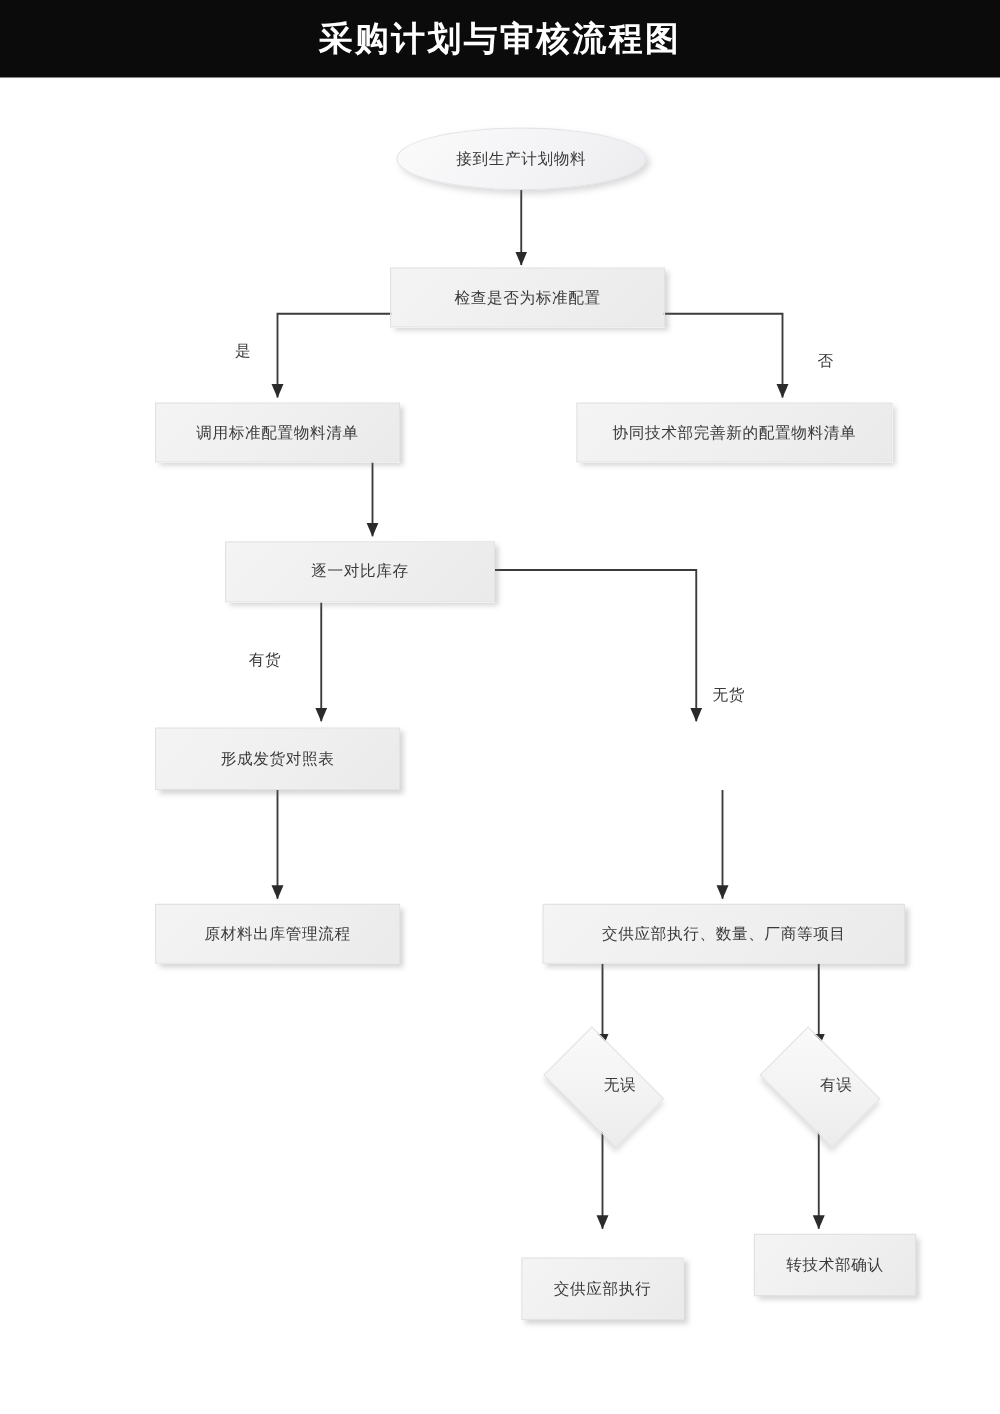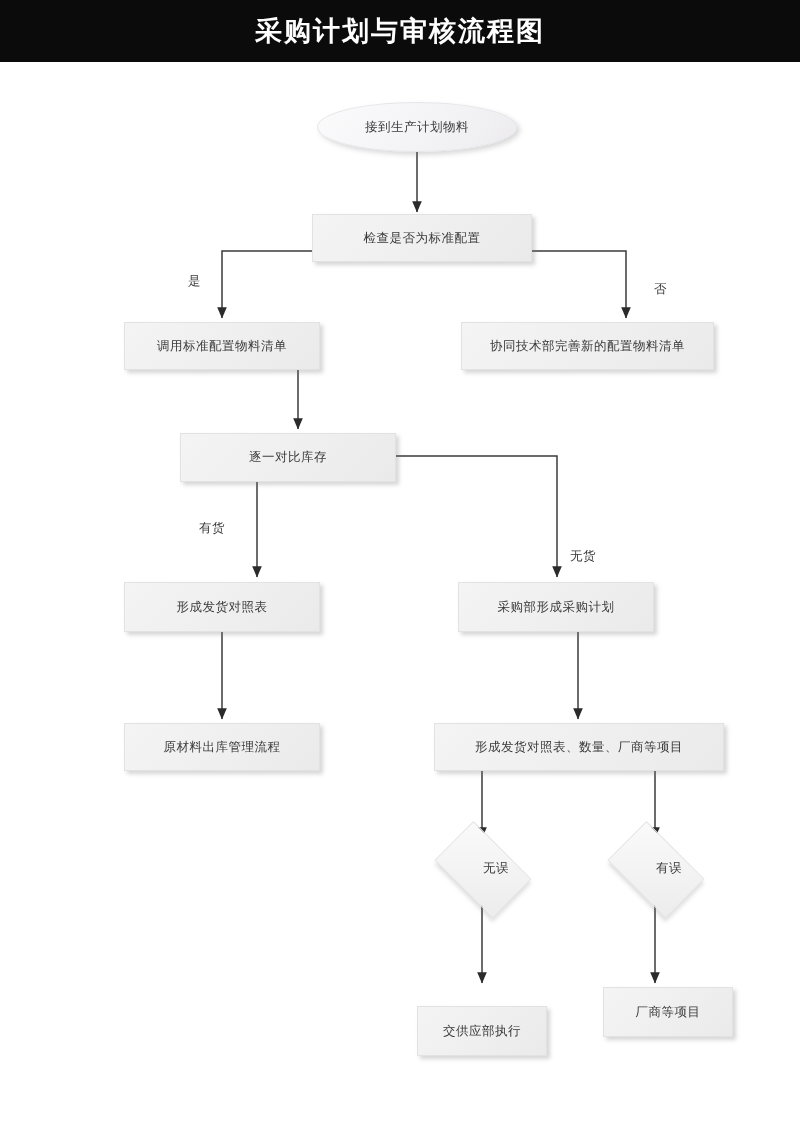--- a/index.html
+++ b/index.html
@@ -184,44 +184,41 @@
     </div>
 
     <div class="edge-label" style="left:199px; top:458px;">有货</div>
 
     <div class="edge-label" style="left:570px; top:458px;margin-top:28px;">无货</div>
 
     <div class="node process" style="left:124px; top:520px; width:196px; height:50px;">
       <span>形成发货对照表</span>
     </div>
 
-    <div class="node process" style="left:458px; top:520px; width:196px; height:50px;">
-      <span>采购部形成采购计划</span>
-    </div>
 
     <div class="node process" style="left:124px; top:661px; width:196px; height:48px;text-align:right;">
       <span>原材料出库管理流程</span>
     </div>
 
     <div class="node process" style="left:434px; top:661px; width:290px; height:48px;">
-      <span>形成发货对照表、数量、厂商等项目</span>
+      <span>交供应部执行、数量、厂商等项目</span>
     </div>
 
     <div class="node decision" style="left:442px; top:780px; width:80px; height:53px;">
       <span class="diamond-shape"></span>
       <span class="diamond-label">无误</span>
     </div>
 
     <div class="node decision" style="left:615px; top:780px; width:80px; height:53px;">
       <span class="diamond-shape"></span>
       <span class="diamond-label">有误</span>
     </div>
 
     <div class="node process" style="left:417px; top:944px; width:130px; height:50px;">
       <span>交供应部执行</span>
     </div>
 
     <div class="node process" style="left:603px; top:925px; width:130px; height:50px;">
-      <span>厂商等项目</span>
+      <span>转技术部确认</span>
     </div>
 
   </div>
 </div>
 
 </body></html>

